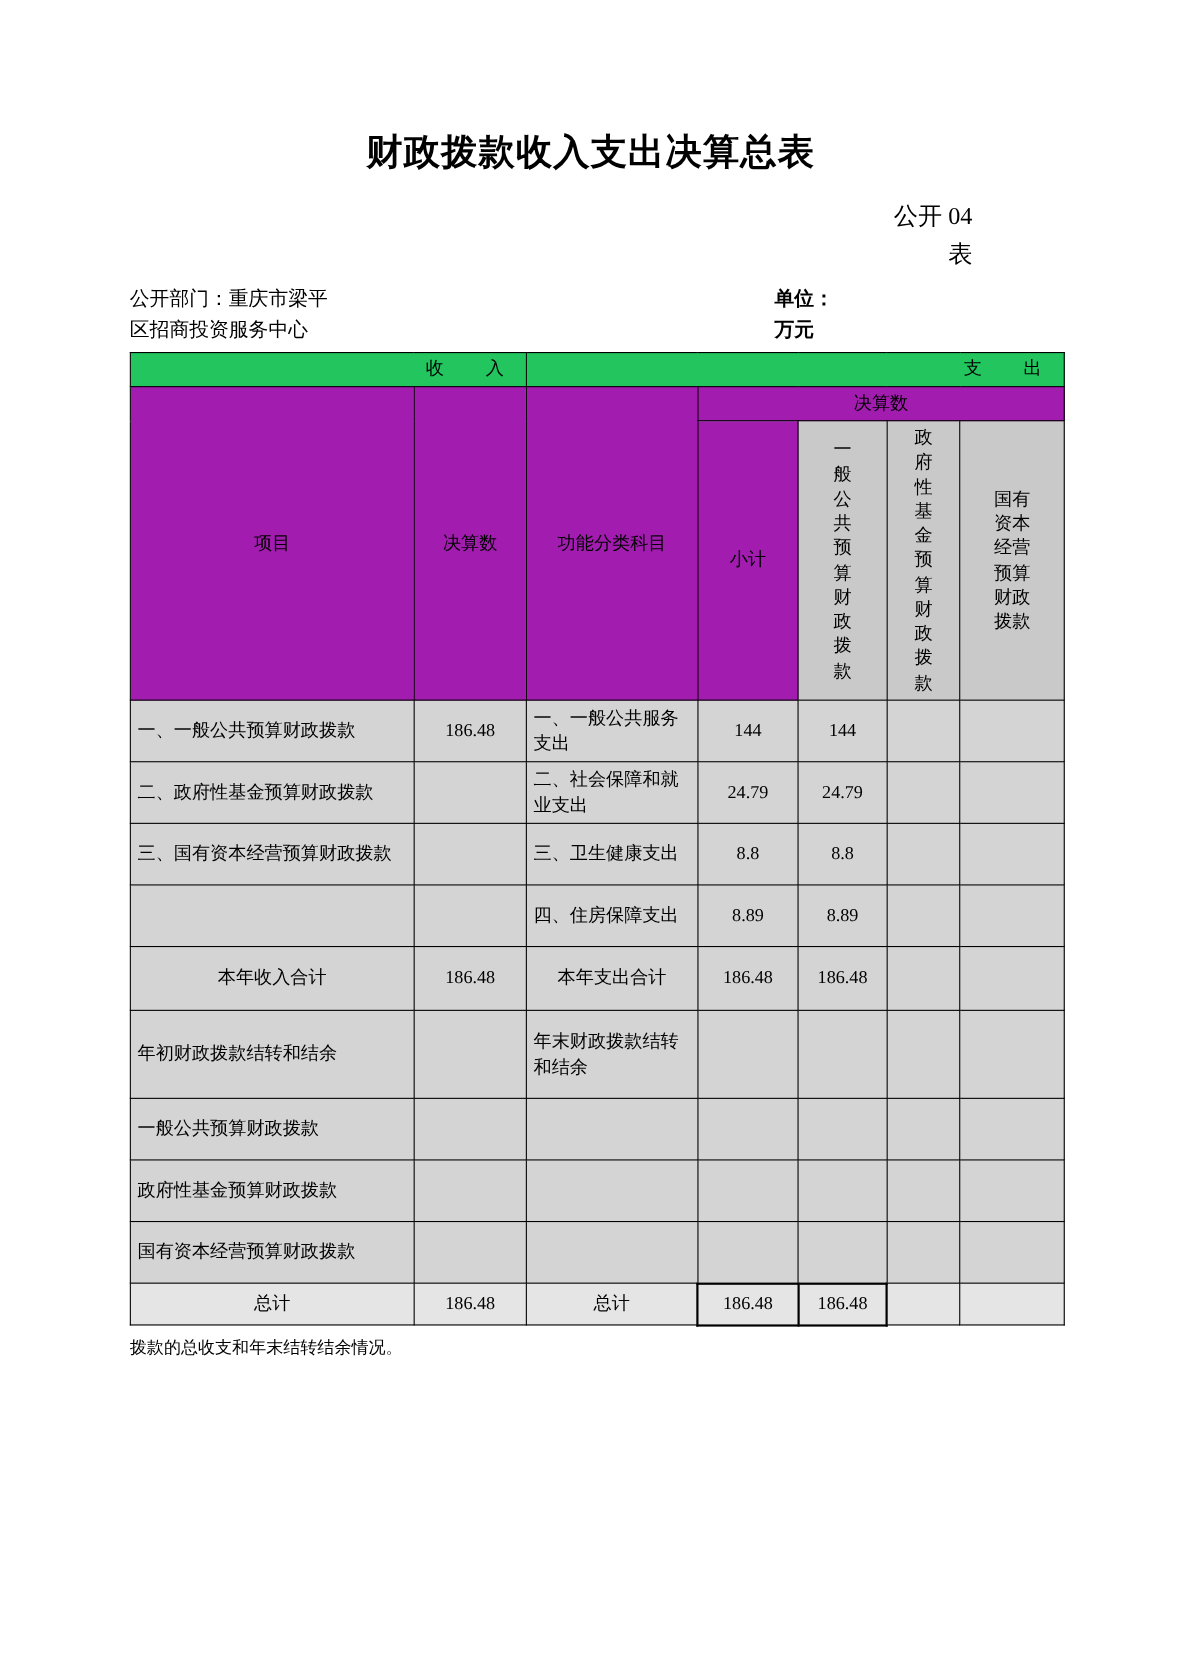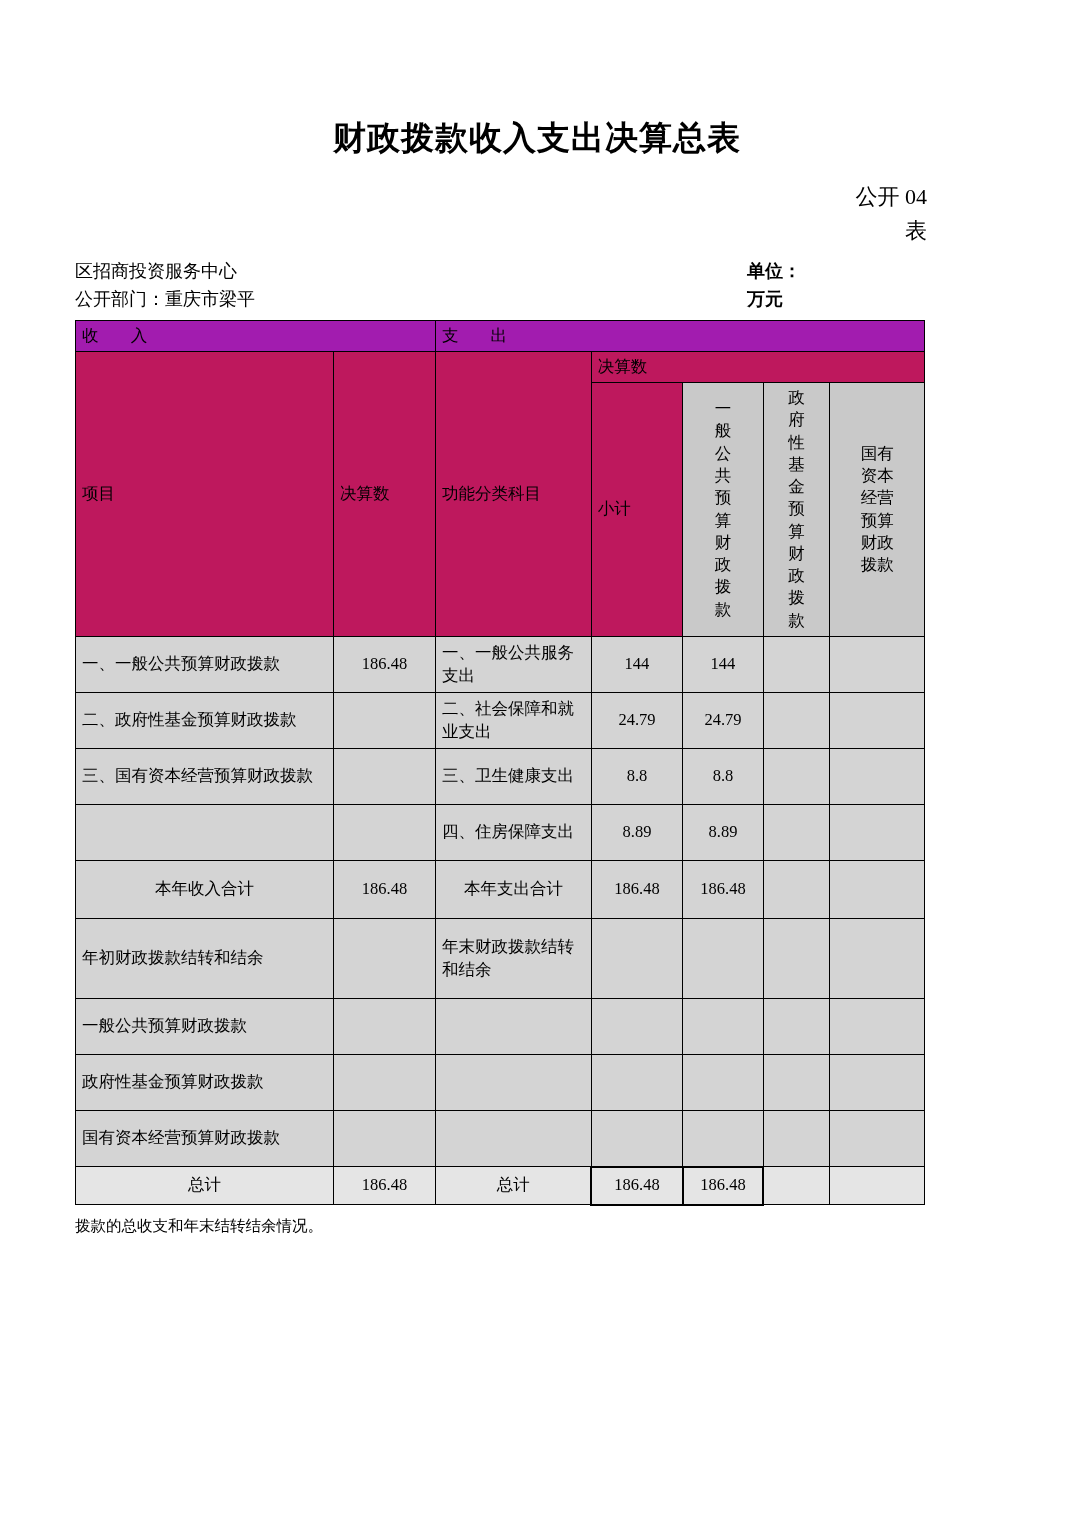--- a/index.html
+++ b/index.html
@@ -11,21 +11,21 @@
     width: 1074px;
     height: 1520px;
     font-family: "Liberation Serif", "DejaVu Serif", serif;
     color: #000000;
     position: relative;
   }
   .page {
     width: 1074px;
     height: 1520px;
     box-sizing: border-box;
-    padding: 0 75px;
+    padding: 0 118px;
     position: relative;
   }
   .doc-title {
     text-align: center;
     font-family: "DejaVu Sans", "Liberation Sans", sans-serif;
     font-weight: bold;
     font-size: 33px;
     letter-spacing: 1px;
     padding-top: 118px;
     line-height: 1.2;
@@ -62,29 +62,31 @@
   }
   table.main td, table.main th {
     border: 1px solid #000000;
     font-size: 16.5px;
     font-weight: normal;
     padding: 4px 6px;
     vertical-align: middle;
     line-height: 1.35;
   }
   .hdr {
-    background: #be185d;
+    background: #a21caf;
+    text-align: center;
     font-weight: bold;
   }
   .hdr-band {
-    background: #a21caf;
-    text-align: left;
+    background: #22c55e;
+    text-align: right;
     font-weight: bold;
     letter-spacing: 14px;
     padding: 5px 0;
+    font-family: Liberation Mono, monospace;
   }
   .hdr-vert {
     background: #c9c9c9;
     text-align: center;
     font-weight: bold;
     padding: 6px 2px;
   }
   .narrow-wrap {
     width: 1.2em;
     margin: 0 auto;
@@ -134,22 +136,22 @@
 
   <div class="doc-title">财政拨款收入支出决算总表</div>
 
   <div class="sheet-no">
     <div>公开 04</div>
     <div>表</div>
   </div>
 
   <div class="meta-row">
     <div class="meta-left">
+      <div>公开部门：重庆市梁平</div>
       <div>区招商投资服务中心</div>
-      <div>公开部门：重庆市梁平</div>
     </div>
     <div class="meta-right">
       <div>单位：</div>
       <div>万元</div>
     </div>
   </div>
 
   <table class="main">
     <colgroup>
       <col style="width:240px">

